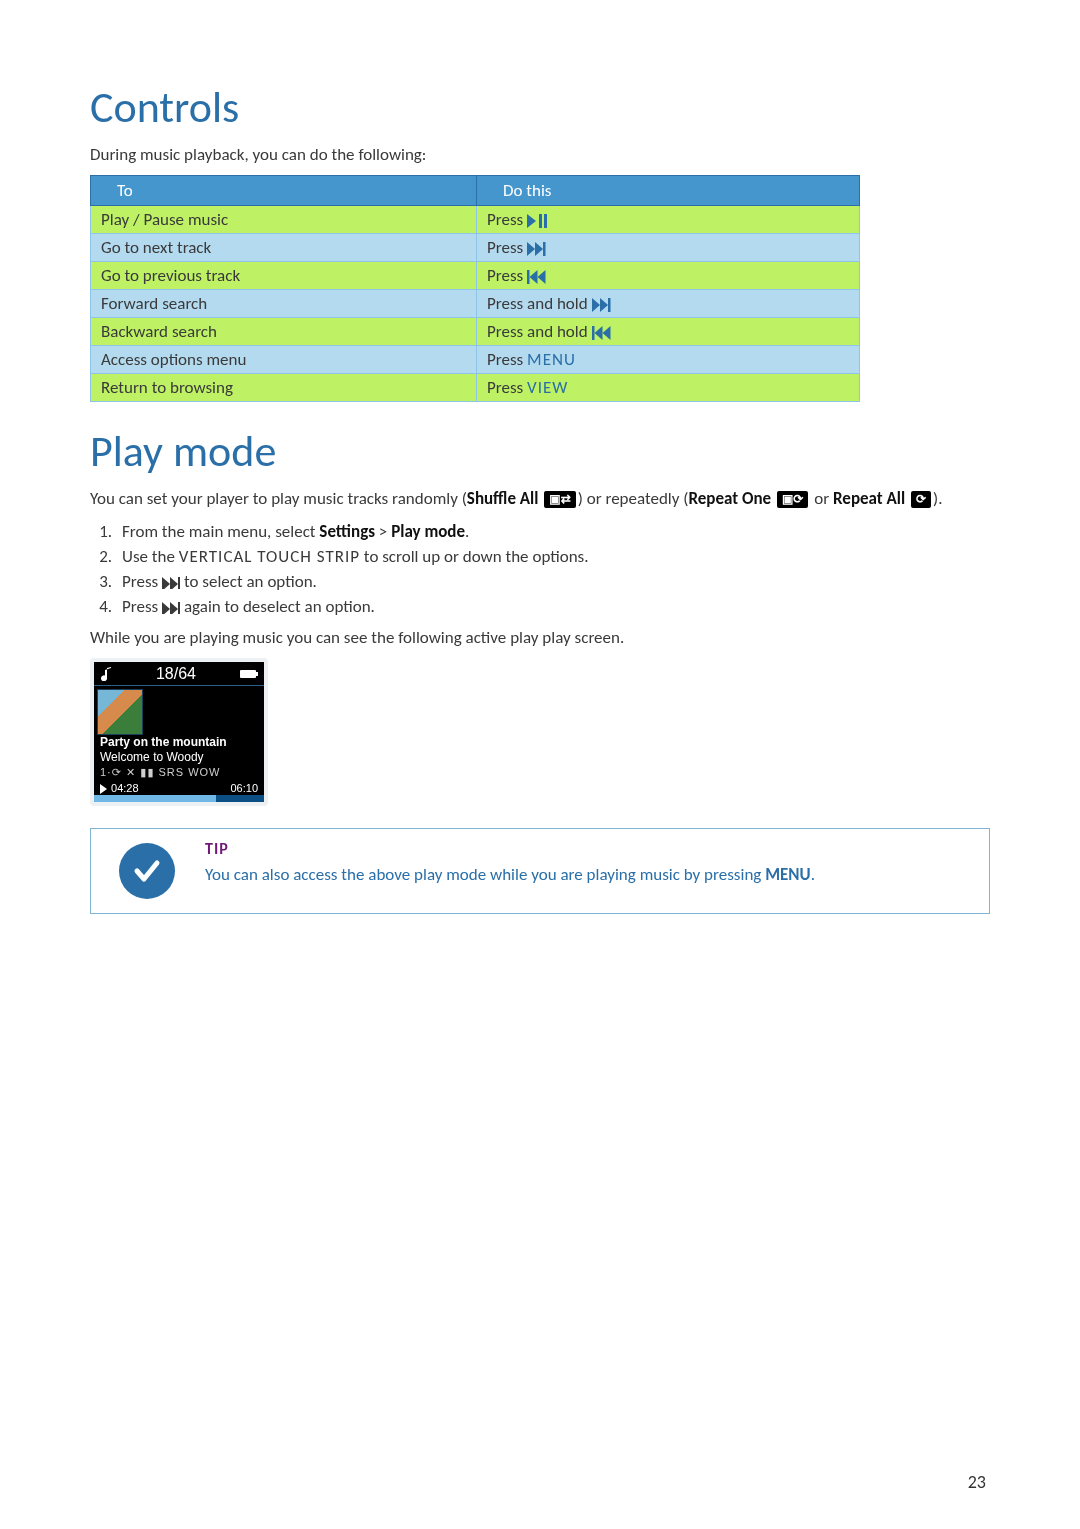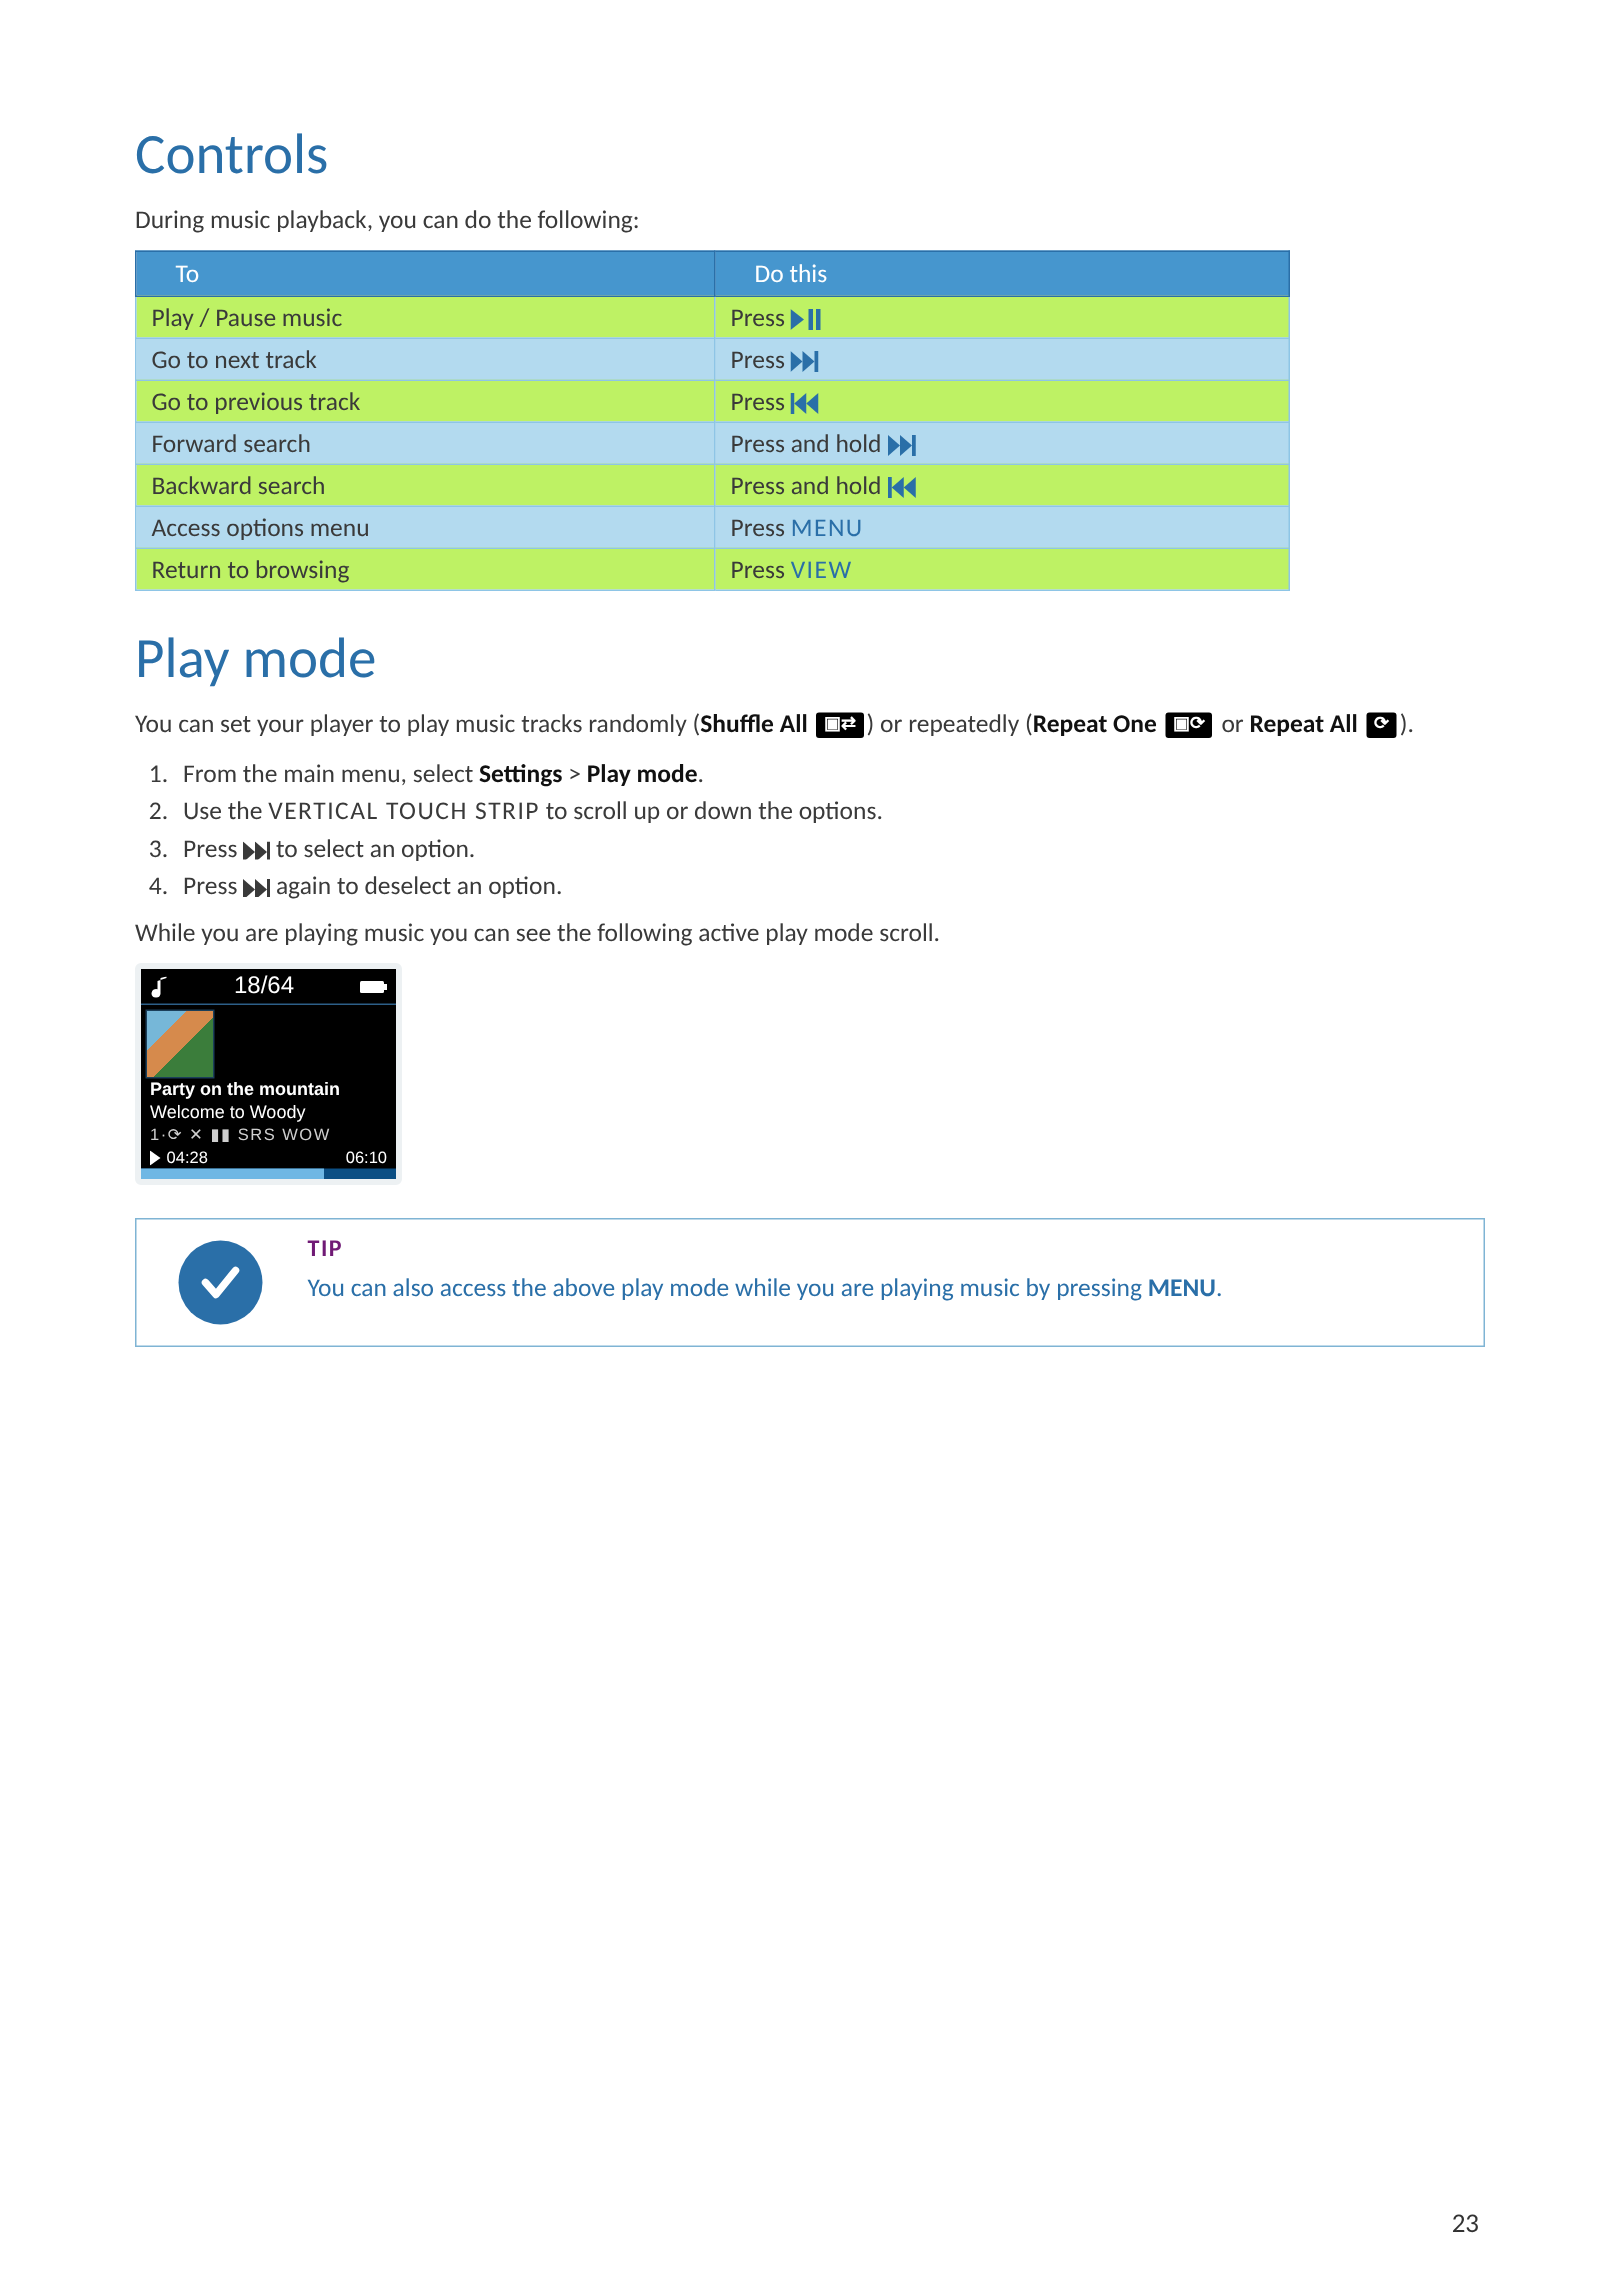--- a/index.html
+++ b/index.html
@@ -10,21 +10,21 @@
     padding: 0;
     width: 1080px;
     min-height: 1529px;
     position: relative;
     color: #3a3a3a;
   }
   .page {
     padding: 80px 90px 0 90px;
   }
   h2 {
-    font-size: 38px;
+    font-size: 44px;
     font-weight: 400;
     color: #2a6fa8;
     margin: 0 0 10px 0;
   }
   p {
     font-size: 17px;
     margin: 6px 0;
     line-height: 1.35;
   }
   ol.steps {
@@ -260,21 +260,21 @@
             <use href="#ic-next"></use>
           </svg></span><span> to select an option.</span>
     </li>
     <li>
       <span>Press </span><span class="ico" style="color:#3a3a3a"><svg width="18" height="12">
             <use href="#ic-next"></use>
           </svg></span><span> again to deselect an option.</span>
     </li>
   </ol>
 
-  <p>While you are playing music you can see the following active play mode scroll.</p>
+  <p>While you are playing music you can see the following active play play screen.</p>
 
   <div class="player">
     <div class="topbar">
       <span class="ico" style="color:#fff"><svg width="12" height="14">
             <use href="#ic-note"></use>
           </svg></span>
       <span>18/64</span>
       <span class="ico" style="color:#fff"><svg width="18" height="12">
             <use href="#ic-batt"></use>
           </svg></span>

